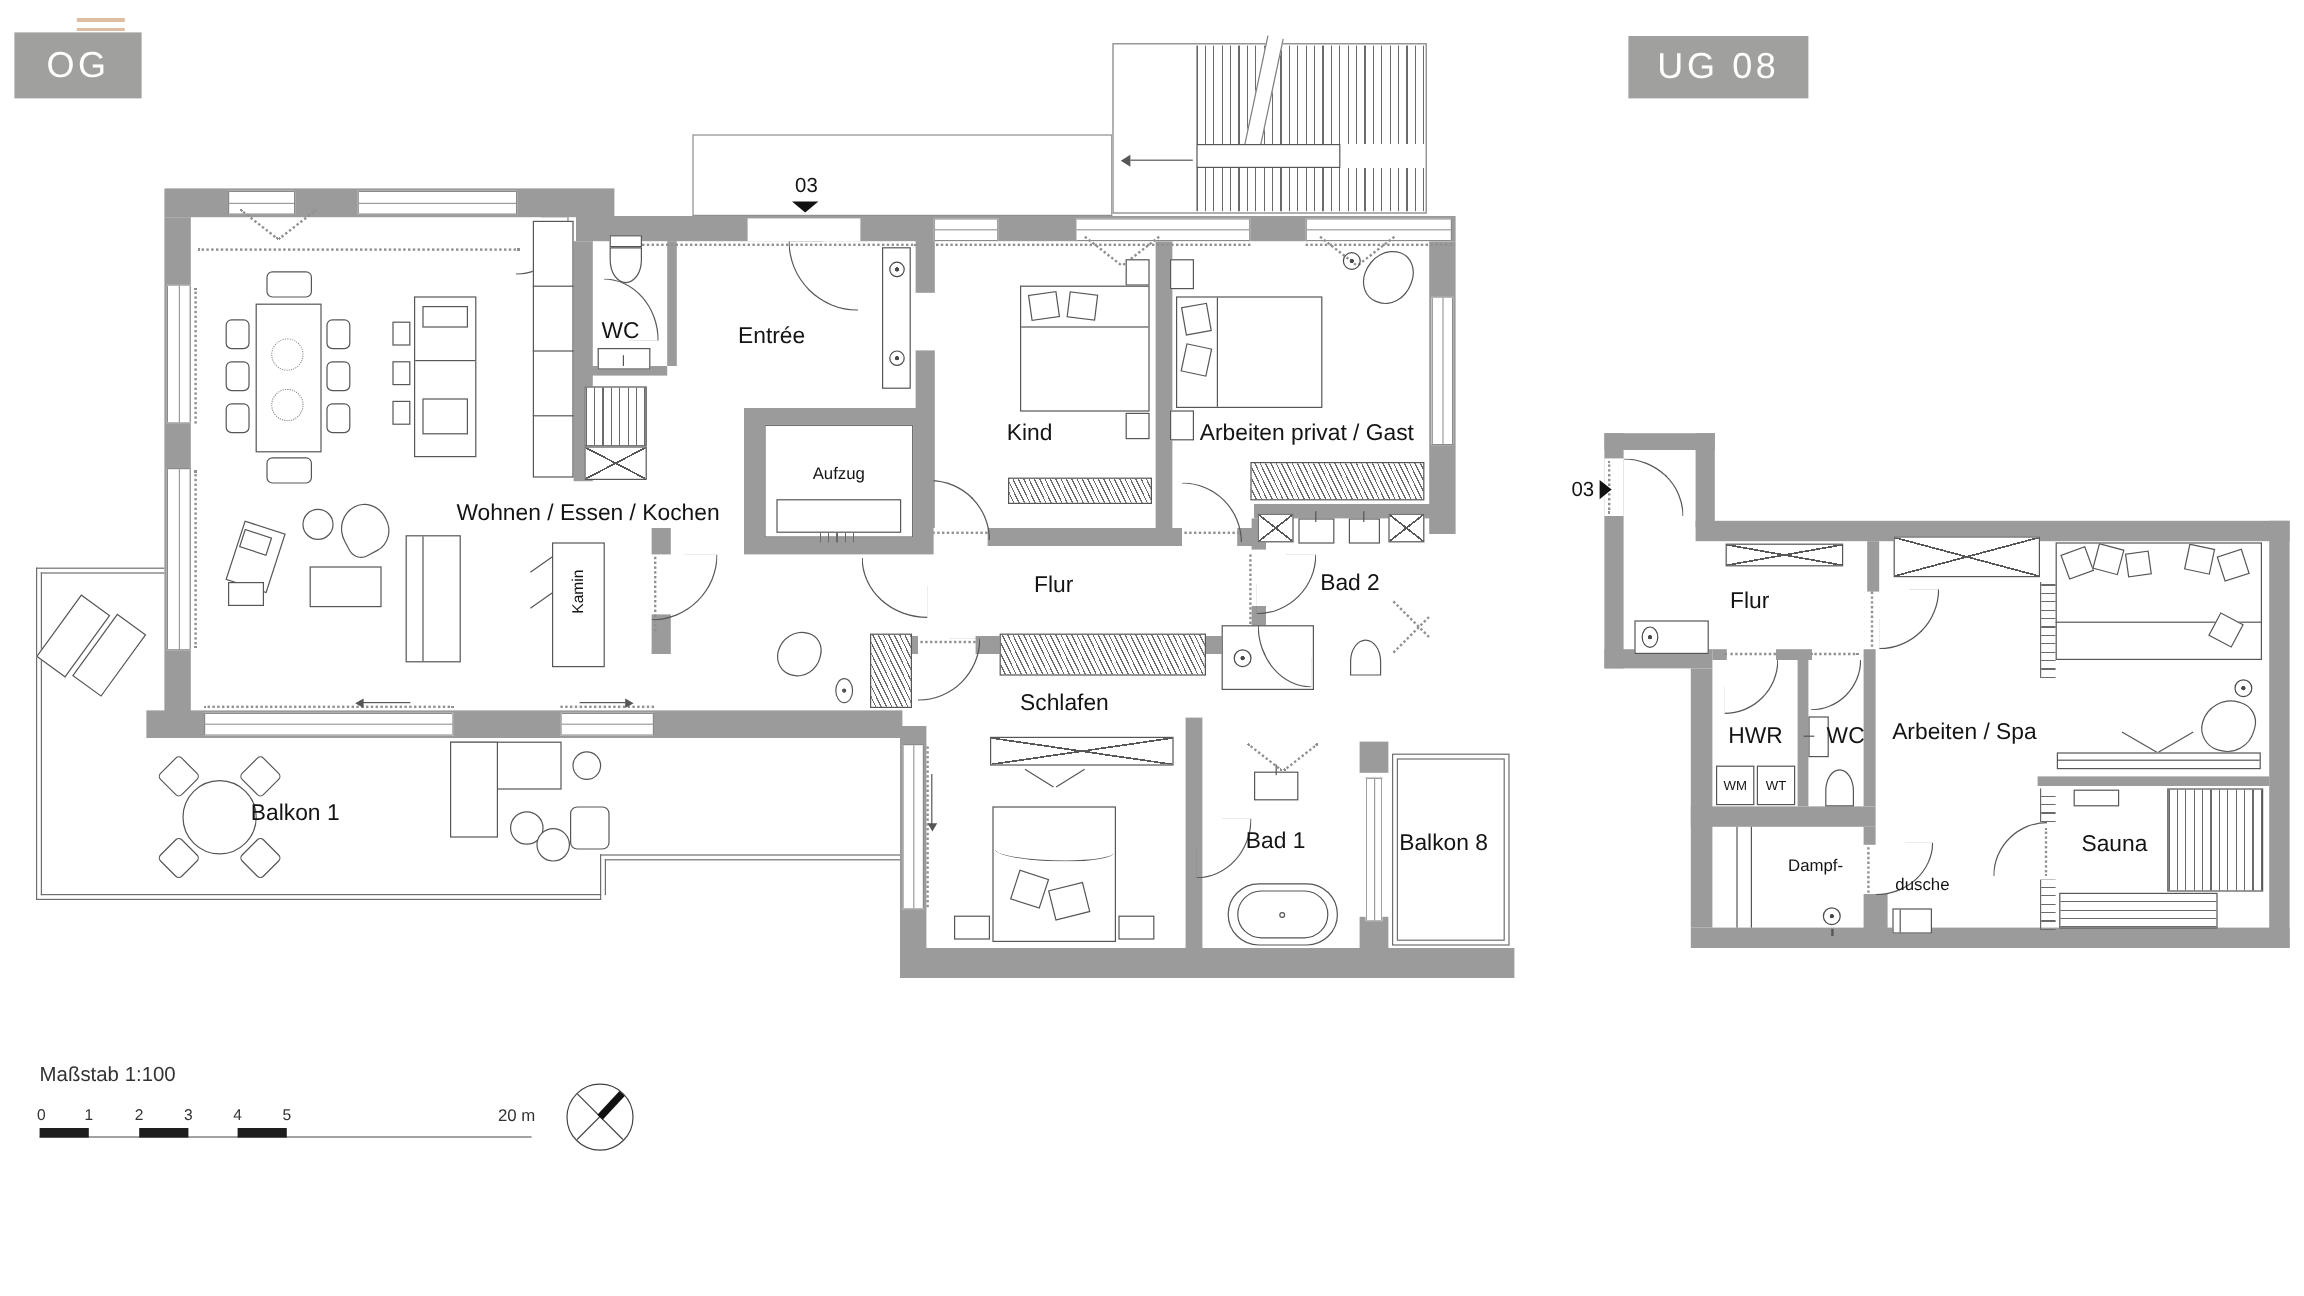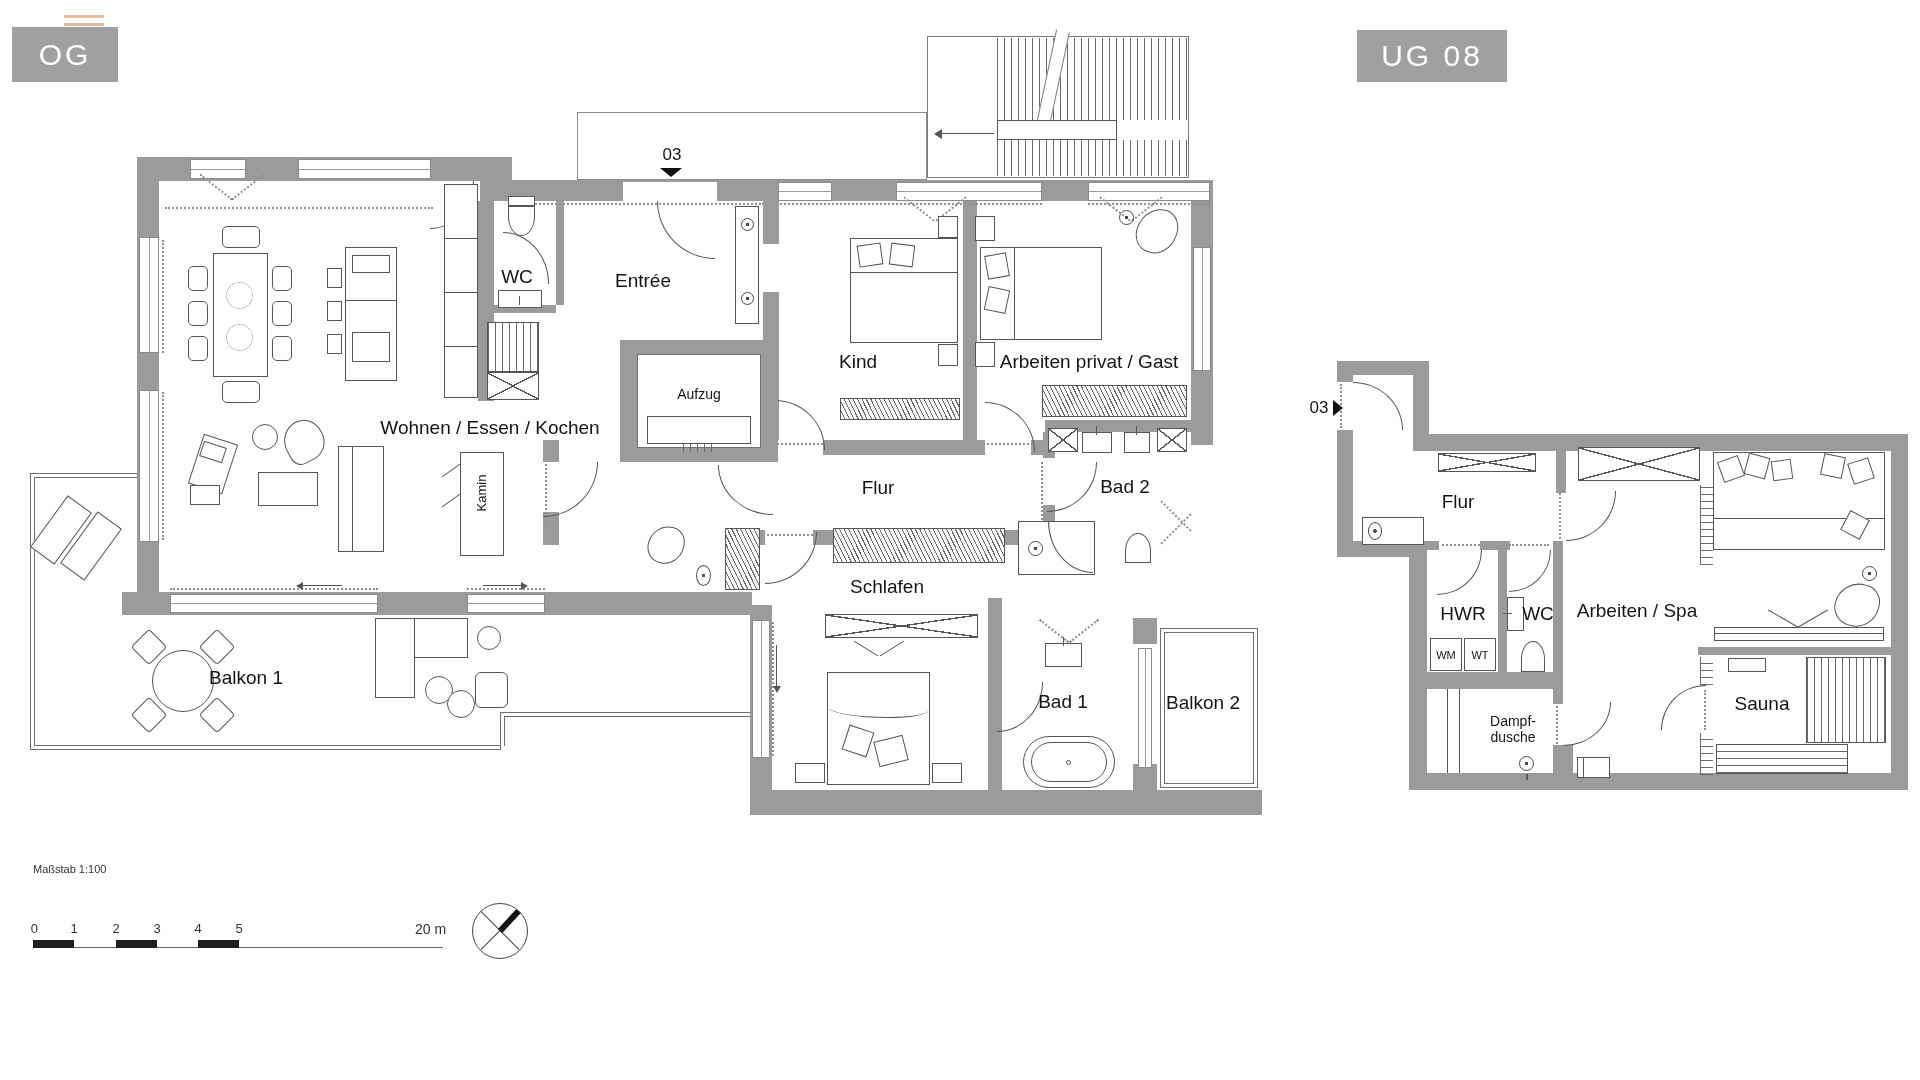--- a/index.html
+++ b/index.html
@@ -279,21 +279,21 @@
   <div class="rl" style="left:643px;top:281px">Entrée</div>
   <div class="rl" style="left:699px;top:394px;font-size:14px">Aufzug</div>
   <div class="rl" style="left:858px;top:362px">Kind</div>
   <div class="rl" style="left:1089px;top:362px">Arbeiten privat / Gast</div>
   <div class="rl" style="left:490px;top:428px">Wohnen / Essen / Kochen</div>
   <div class="rl" style="left:878px;top:488px">Flur</div>
   <div class="rl" style="left:1125px;top:487px">Bad 2</div>
   <div class="rl" style="left:887px;top:587px">Schlafen</div>
   <div class="rl" style="left:1063px;top:702px">Bad 1</div>
   <div class="rl" style="left:246px;top:678px">Balkon 1</div>
-  <div class="rl" style="left:1203px;top:703px">Balkon 2</div>
+  <div class="rl" style="left:1203px;top:703px">Balkon 8</div>
 
   <div class="w" style="left:1337px;top:361px;width:16px;height:196px"></div>
   <div class="w" style="left:1337px;top:361px;width:92px;height:14px"></div>
   <div class="w" style="left:1413px;top:361px;width:16px;height:78px"></div>
   <div class="w" style="left:1413px;top:434px;width:495px;height:17px"></div>
   <div class="w" style="left:1891px;top:434px;width:17px;height:356px"></div>
   <div class="w" style="left:1409px;top:773px;width:499px;height:17px"></div>
   <div class="w" style="left:1409px;top:557px;width:18px;height:216px"></div>
   <div class="w" style="left:1337px;top:541px;width:90px;height:16px"></div>
 
@@ -364,24 +364,24 @@
   <div class="drain" style="left:1519px;top:756px;width:15px;height:15px"></div>
   <div class="ln" style="left:1526px;top:774px;width:2px;height:6px"></div>
   <div class="bx" style="left:1577px;top:757px;width:33px;height:21px"></div>
   <div class="ln" style="left:1583px;top:758px;width:1px;height:19px"></div>
 
   <div class="rl" style="left:1458px;top:502px">Flur</div>
   <div class="rl" style="left:1463px;top:614px">HWR</div>
   <div class="rl" style="left:1538px;top:614px">WC</div>
   <div class="rl" style="left:1637px;top:611px">Arbeiten / Spa</div>
   <div class="rl" style="left:1513px;top:721px;font-size:14px">Dampf-</div>
-  <div class="rl" style="left:1513px;top:737px;font-size:14px">dusche</div>
+  <div class="rl" style="left:1602px;top:737px;font-size:14px">dusche</div>
   <div class="rl" style="left:1762px;top:704px">Sauna</div>
 
-  <div class="a" style="left:33px;top:863px;font-size:11px;color:#333">Maßstab 1:100</div>
+  <div class="a" style="left:33px;top:886px;font-size:17px;color:#333">Maßstab 1:100</div>
   <div class="a" style="left:33px;top:921px;font-size:13px;color:#333;transform:translateX(-30%)">0</div>
   <div class="a" style="left:74px;top:921px;font-size:13px;color:#333;transform:translateX(-50%)">1</div>
   <div class="a" style="left:116px;top:921px;font-size:13px;color:#333;transform:translateX(-50%)">2</div>
   <div class="a" style="left:157px;top:921px;font-size:13px;color:#333;transform:translateX(-50%)">3</div>
   <div class="a" style="left:198px;top:921px;font-size:13px;color:#333;transform:translateX(-50%)">4</div>
   <div class="a" style="left:239px;top:921px;font-size:13px;color:#333;transform:translateX(-50%)">5</div>
   <div class="a" style="left:415px;top:921px;font-size:14px;color:#333">20 m</div>
   <div class="ln" style="left:33px;top:947px;width:410px;height:1px;background:#666"></div>
   <div class="nb" style="left:33px;top:940px;width:41px;height:8px;background:#1e1e1e"></div>
   <div class="nb" style="left:116px;top:940px;width:41px;height:8px;background:#1e1e1e"></div>

